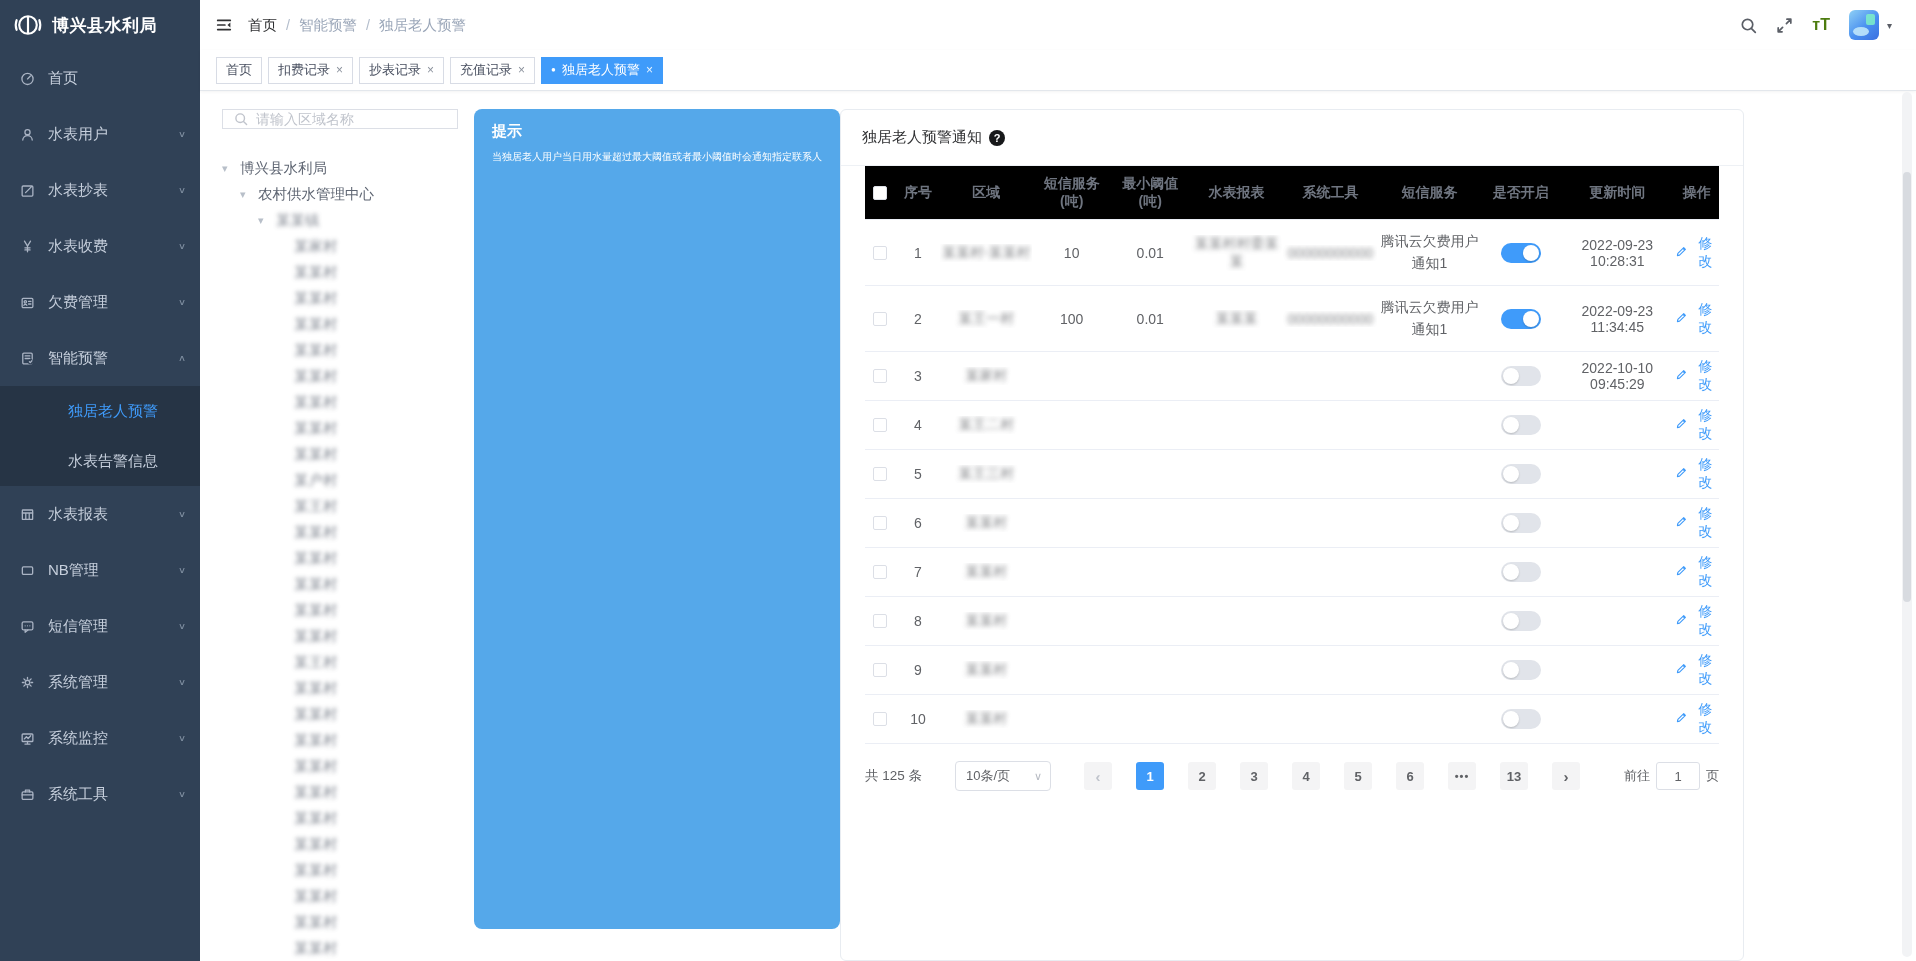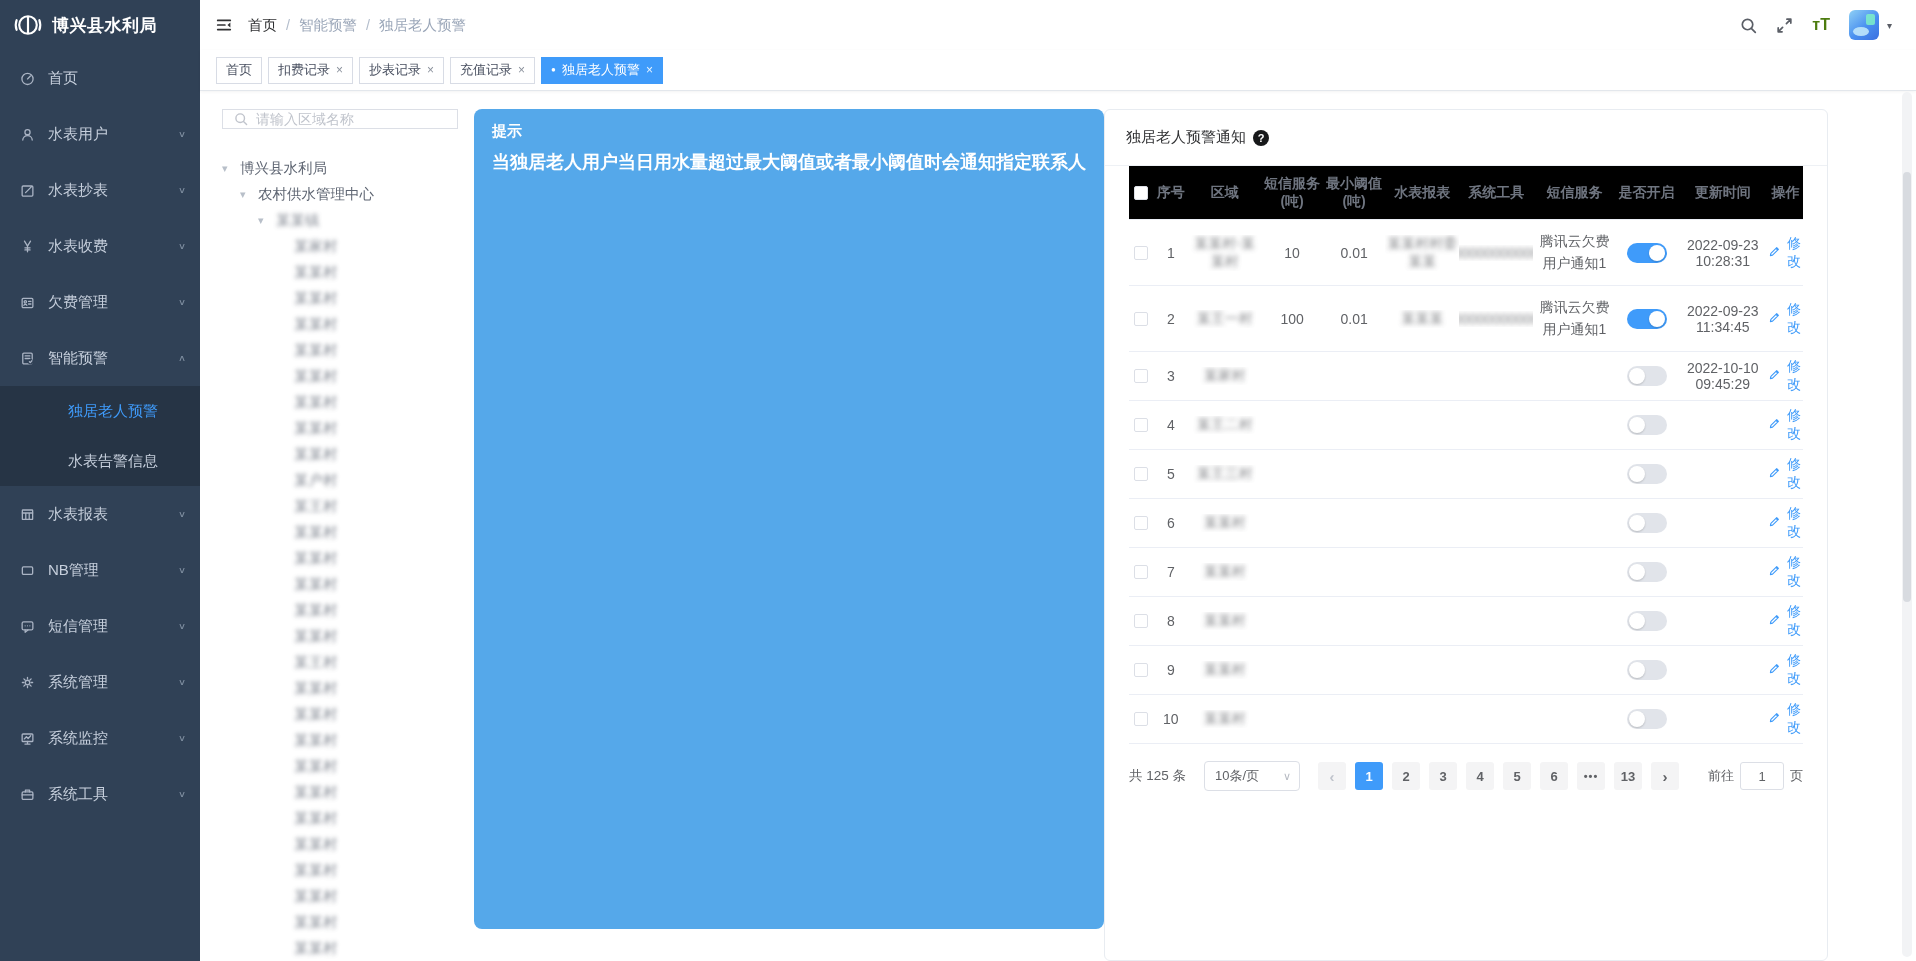--- a/index.html
+++ b/index.html
@@ -42,42 +42,42 @@
 .searchbox input::placeholder{color:#c0c4cc}
 .tree{margin-top:26px;font-size:14.5px;color:#5f6673}
 .t-node{height:26px;display:flex;align-items:center;gap:6px;cursor:pointer}
 .t-caret{color:#b8bfc9;font-size:11px;width:12px;flex-shrink:0}
 .blurred{filter:blur(2.6px);opacity:.8}
 .tree .blurred{filter:blur(2.3px)}
 
 .main-panel{flex:1;min-width:0;display:flex;}
 .alert{background:#55a8ea;border-radius:8px;padding:13px 18px 17px;color:#fff;margin-bottom:32px}
 .alert-title{font-size:15px;font-weight:bold;margin-bottom:9px}
-.alert-msg{font-size:18px;font-weight:bold}
+.alert-msg{font-size:10px;font-weight:normal}
 .card{border:1px solid #e8ecf1;border-radius:6px;background:#fff}
 .card-head{height:56px;display:flex;align-items:center;gap:7px;padding:0 21px;font-size:15px;color:#303133;border-bottom:1px solid #eef1f5}
 .help{width:16px;height:16px;border-radius:50%;background:#17181a;color:#fff;font-size:11px;font-weight:bold;display:flex;align-items:center;justify-content:center;cursor:pointer}
 
 .table{margin:0 24px}
 .tr{display:flex;align-items:center;border-bottom:1px solid #ebeef5}
 .tr.head{background:#000000;height:54px;font-weight:bold}
 .tr.head .th{color:#6f7580}
 .tr.tall{height:66px}.tr.short{height:49px}
 .td,.th{display:flex;align-items:center;justify-content:center;font-size:14px;color:#606266;text-align:center;overflow:hidden}
 .c-check{width:3.6%}.c-no{width:5.2%}.c-region{width:10.8%}.c-max{width:9.2%}.c-min{width:9.2%}
 .c-contact{width:11%}.c-phone{width:11%}.c-sms{width:12.2%}.c-sw{width:9.2%}.c-time{width:13.4%}.c-act{width:5.2%}
 .checkbox{width:14px;height:14px;border:1px solid #dcdfe6;border-radius:2px;background:#fff;cursor:pointer}
 .sms-text{width:118px;line-height:1.55}
 .switch{width:40px;height:20px;border-radius:10px;position:relative;cursor:pointer}
 .switch.on{background:#3f9bfa}.switch.off{background:#e1e4ea}
 .switch::after{content:"";position:absolute;top:2px;width:16px;height:16px;border-radius:50%;background:#fff;box-shadow:0 1px 2px rgba(0,0,0,.18)}
 .switch.on::after{right:2px}.switch.off::after{left:2px}
 .edit-link{color:#3f9bfa;display:flex;align-items:center;gap:4px;font-size:14px;cursor:pointer}
 
-.foot{display:flex;align-items:center;justify-content:flex-end;padding:17px 24px 19px;font-size:13px;color:#606266;gap:9px}
+.foot{display:flex;align-items:center;justify-content:flex-end;padding:17px 24px 19px;font-size:13px;color:#606266;gap:24px}
 .total{margin-right:9px;font-size:13.5px}
 .psize{height:30px;min-width:96px;border:1px solid #dcdfe6;border-radius:4px;display:flex;align-items:center;justify-content:space-between;padding:0 8px 0 10px;color:#606266;margin-right:9px;cursor:pointer;background:#fff}
 .psize .chev{color:#b6bac2;font-size:11px}
 .pbtn{min-width:28px;height:28px;border-radius:3px;background:#f4f4f5;display:flex;align-items:center;justify-content:center;font-size:13px;font-weight:bold;color:#606266;padding:0 6px;cursor:pointer}
 .pbtn.active{background:#3f9bfa;color:#fff}
 .pbtn.nav{font-size:15px}.pbtn.nav.disabled{color:#c0c4cc}
 .pbtn.more{font-size:11px;letter-spacing:1px}
 .jump{display:flex;align-items:center;gap:6px;margin-left:20px}
 .jump input{width:44px;height:28px;border:1px solid #dcdfe6;border-radius:3px;text-align:center;font-size:13px;color:#606266;outline:none;font-family:inherit;background:#fff}
 

